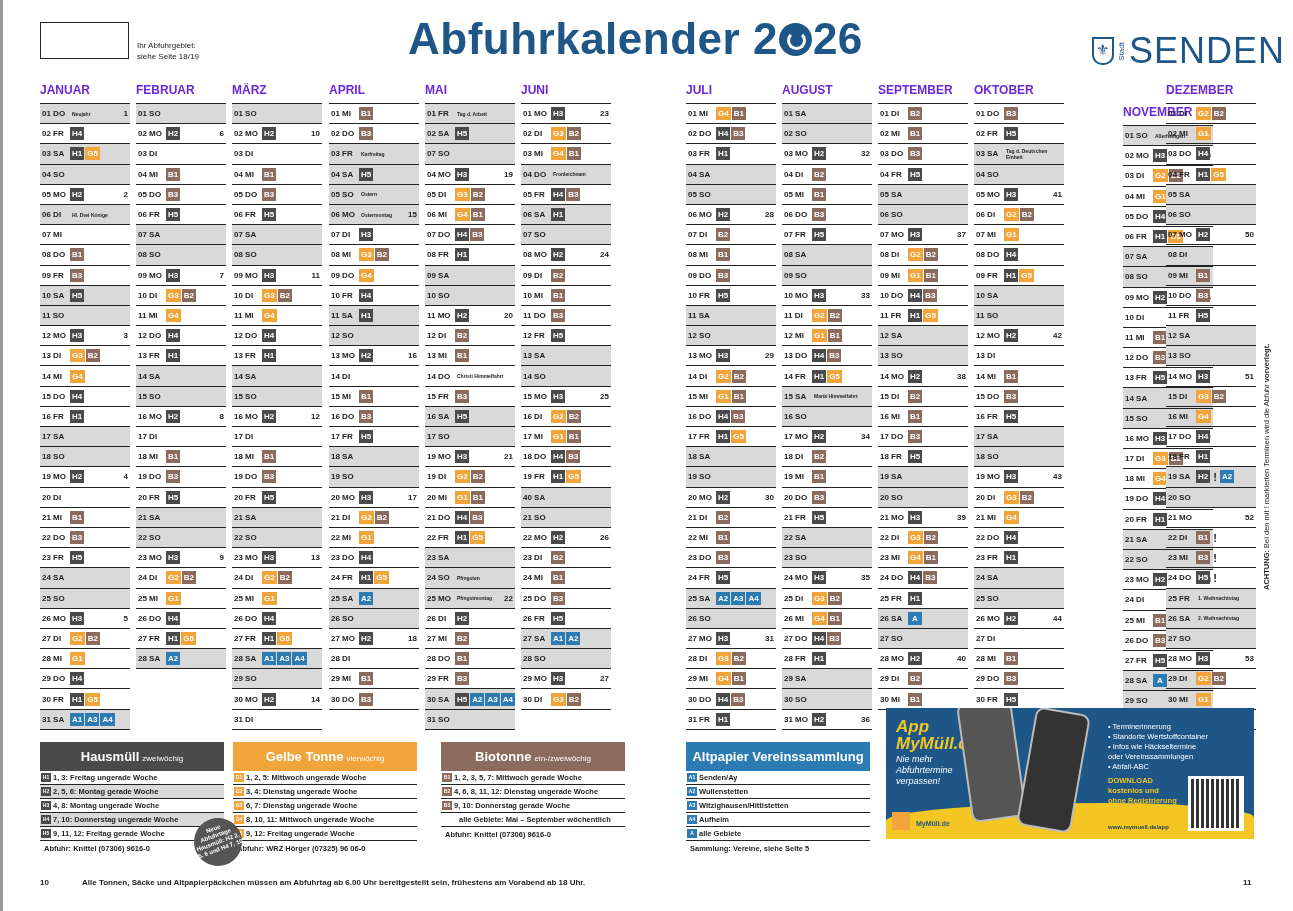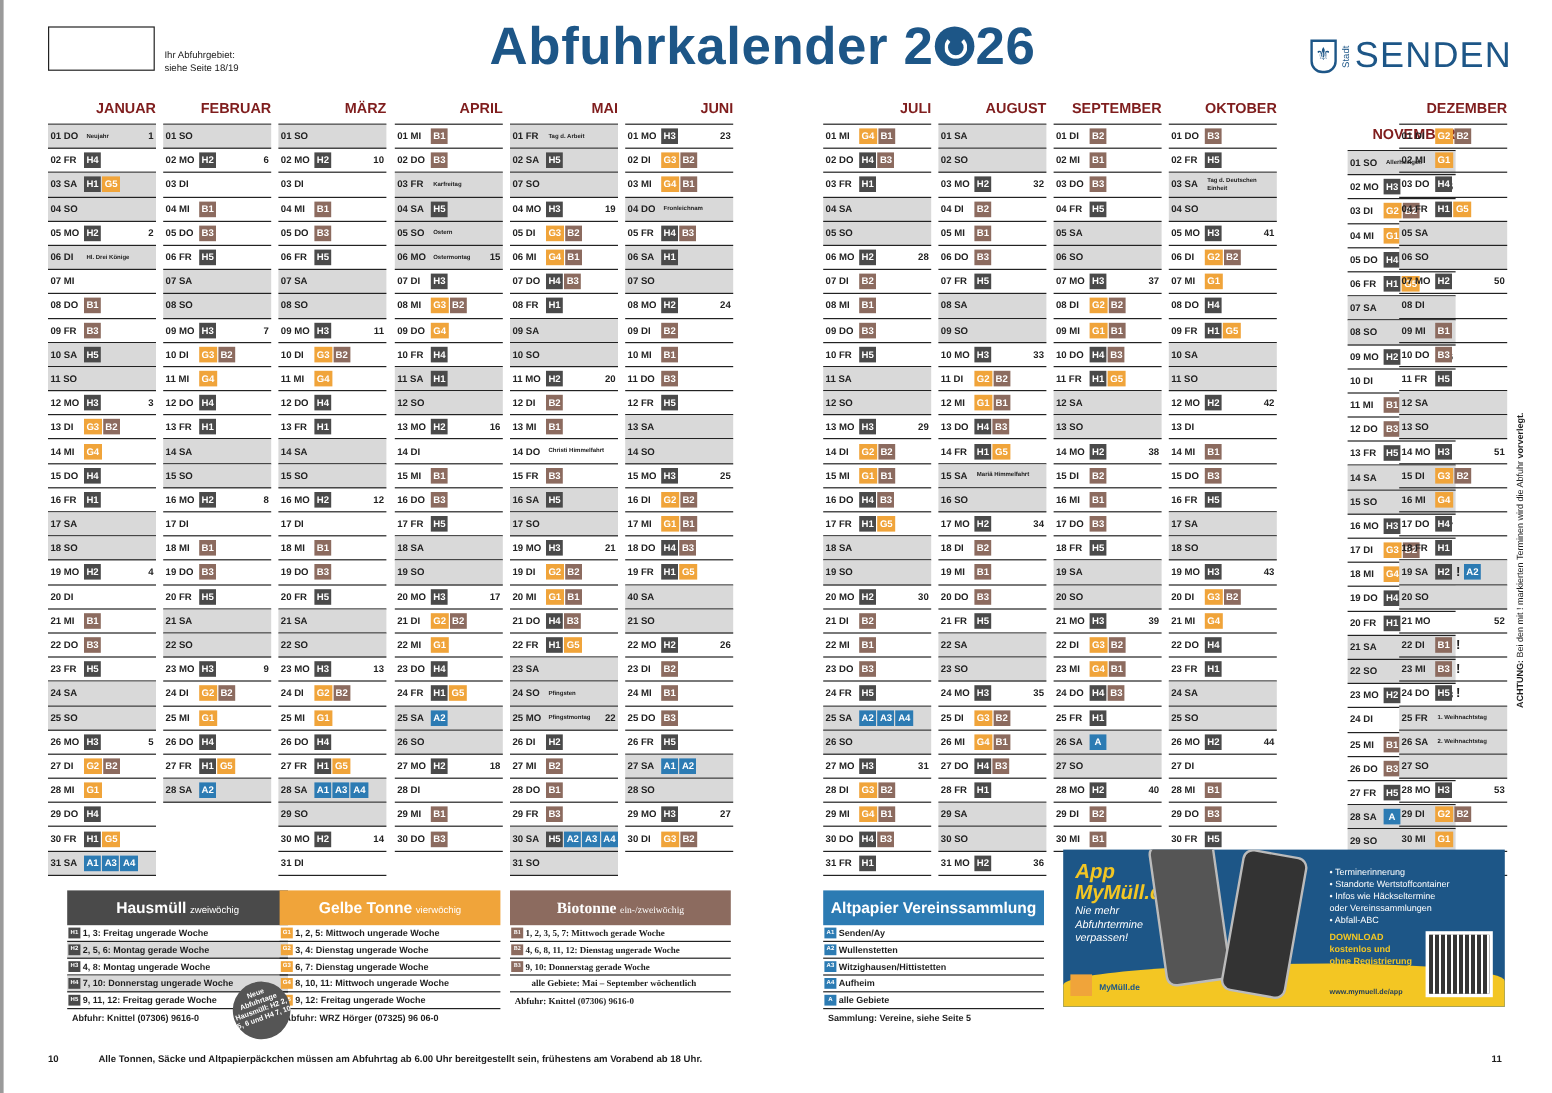--- a/index.html
+++ b/index.html
@@ -8,24 +8,24 @@
   .page-edge { position: absolute; left: 0; top: 0; width: 3px; height: 911px; background: #9a9a9a; }
   .area-box { position: absolute; left: 40px; top: 22px; width: 89px; height: 37px; border: 1.5px solid #222; }
   .area-text { position: absolute; left: 137px; top: 40px; font-size: 8px; line-height: 11px; color: #222; }
   .title { position: absolute; left: 408px; top: 14px; font-size: 44px; font-weight: bold; color: #1d5687; letter-spacing: 0.5px; }
   .title .o { display: inline-block; width: 33px; height: 33px; border-radius: 50%; background: #1d5687; vertical-align: -2px; position: relative; margin: 0 1px; }
   .title .o::after { content: ""; position: absolute; left: 8px; top: 8px; width: 13px; height: 13px; border: 3px solid #fff; border-radius: 50%; border-top-color: transparent; }
   .logo { position: absolute; left: 1092px; top: 30px; display: flex; align-items: center; }
   .logo .crest { width: 22px; height: 28px; border: 2px solid #1d5687; border-radius: 0 0 10px 10px; position: relative; }
   .logo .crest::after { content: "⚜"; position: absolute; left: 2px; top: 2px; font-size: 15px; color: #1d5687; line-height: 18px; }
   .logo .stadt { writing-mode: vertical-rl; transform: rotate(180deg); font-size: 8px; color: #1d5687; margin: 0 3px; }
-  .logo .name { font-size: 30px; color: #1d5687; letter-spacing: 1px; font-weight: normal; }
+  .logo .name { font-size: 36px; color: #1d5687; letter-spacing: 1px; font-weight: normal; }
 
   .month { position: absolute; top: 82px; width: 90px; }
-  .month-title { text-align: right; font-size: 12px; font-weight: bold; color: #7f1d1d; height: 22px; line-height: 16px; border-bottom: 1.5px solid #222; }
+  .month-title { text-align: left; font-size: 12px; font-weight: bold; color: #6d28d9; height: 22px; line-height: 16px; border-bottom: 1.5px solid #222; }
   .row { height: 20.2px; border-bottom: 1.5px solid #222; display: flex; align-items: center; position: relative; font-size: 8px; font-weight: bold; color: #222; padding-left: 2px; }
   .row.shade { background: #d9d9d9; }
   .row .day { width: 28px; white-space: nowrap; }
   .row .chips { display: flex; gap: 1px; align-items: center; }
   .chip { display: inline-block; height: 13px; min-width: 14px; padding: 0 2px; font-size: 8px; line-height: 13px; color: #fff; text-align: center; font-weight: bold; }
   .chip.H { background: #4a4a4a; }
   .chip.G { background: #f0a43a; }
   .chip.B { background: #8c6b5f; }
   .chip.A { background: #2c7bb3; }
   .excl { color: #222; font-size: 11px; font-weight: bold; margin: 0 2px; }
@@ -2221,21 +2221,21 @@
       </div>
       <div class="row">
         <span class="day">31 DO</span>
         <span class="chips">
           <span class="chip H">H4</span>
         </span>
       </div>
     </div>
   </div>
 <div id="legends">
-    <div class="legend" style="left: 40px; margin-left: 16px;">
+    <div class="legend" style="left: 40px;">
       <div class="legend-head" style="background: rgb(74, 74, 74);"><span>Hausmüll</span><small>zweiwöchig</small></div>
       <div class="legend-row">
         <span class="mini" style="background: rgb(74, 74, 74);">H1</span>
         <span>1, 3: Freitag ungerade Woche</span>
       </div>
       <div class="legend-row shade">
         <span class="mini" style="background: rgb(74, 74, 74);">H2</span>
         <span>2, 5, 6: Montag gerade Woche</span>
       </div>
       <div class="legend-row">
@@ -2269,21 +2269,21 @@
       <div class="legend-row">
         <span class="mini" style="background: rgb(240, 164, 58);">G4</span>
         <span>8, 10, 11: Mittwoch ungerade Woche</span>
       </div>
       <div class="legend-row">
         <span class="mini" style="background: rgb(240, 164, 58);">G5</span>
         <span>9, 12: Freitag ungerade Woche</span>
       </div>
       <div class="legend-foot">Abfuhr: WRZ Hörger (07325) 96 06-0</div>
     </div>
-    <div class="legend" style="left: 425px; font-family: Liberation Serif, serif;">
+    <div class="legend" style="left: 441px;">
       <div class="legend-head" style="background: rgb(140, 107, 95);"><span>Biotonne</span><small>ein-/zweiwöchig</small></div>
       <div class="legend-row">
         <span class="mini" style="background: rgb(140, 107, 95);">B1</span>
         <span>1, 2, 3, 5, 7: Mittwoch gerade Woche</span>
       </div>
       <div class="legend-row">
         <span class="mini" style="background: rgb(140, 107, 95);">B2</span>
         <span>4, 6, 8, 11, 12: Dienstag ungerade Woche</span>
       </div>
       <div class="legend-row">

